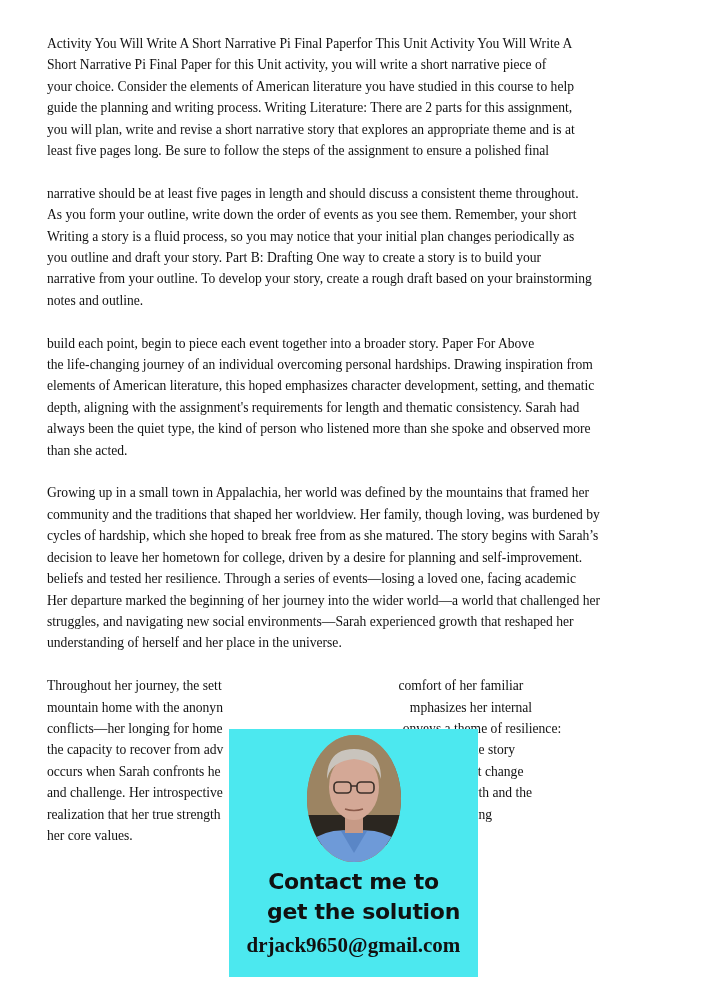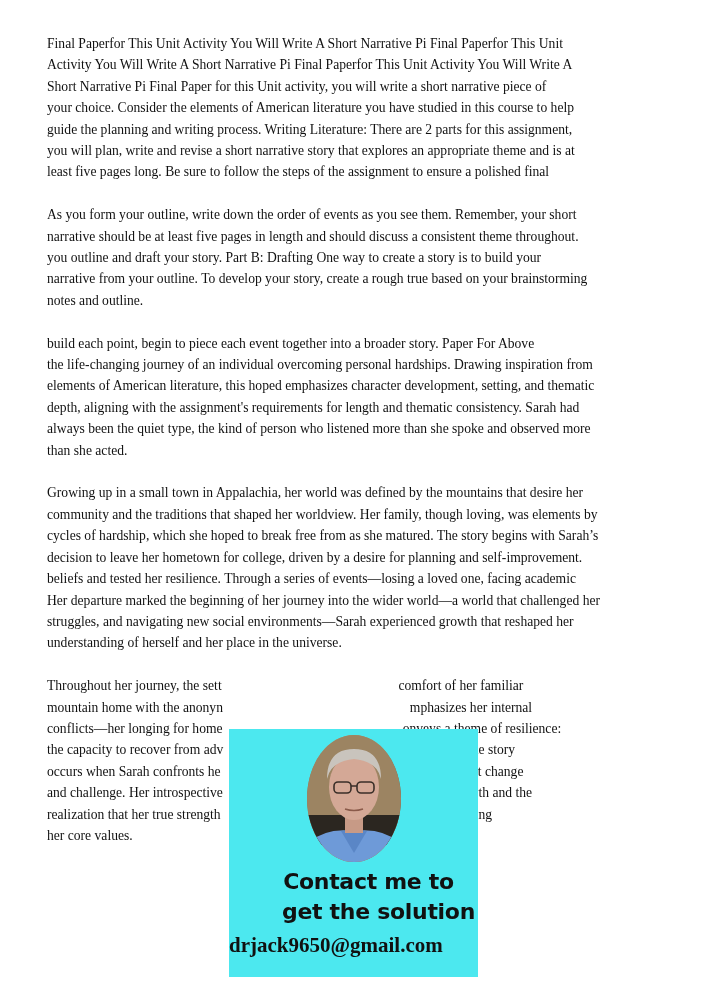--- a/index.html
+++ b/index.html
@@ -17,61 +17,61 @@
   }
   .portrait {
     position: absolute; left: 78px; top: 6px; width: 94px; height: 127px;
     border-radius: 50%; overflow: hidden;
     background: linear-gradient(90deg, #8a7456 0%, #b59a72 20%, #a88c64 80%, #6b5a44 100%);
   }
   .portrait svg { width: 100%; height: 100%; display: block; }
   .cta {
     position: absolute; left: 0; width: 100%; text-align: center;
     font-family: "DejaVu Sans", "Liberation Sans", sans-serif; font-weight: bold;
-    font-size: 22px; color: #111111; letter-spacing: -0.3px; padding-left: 15px;
+    font-size: 22px; color: #111111; letter-spacing: -0.3px;
   }
   .cta1 { top: 140px; }
   .cta2 { top: 170px; margin-left: 10px; }
   .email {
-    position: absolute; left: 0; top: 204px; width: 100%; 
+    position: absolute; left: 0; top: 204px; width: 100%; text-align: center;
     font-family: "Liberation Serif", "DejaVu Serif", serif; font-weight: bold;
     font-size: 21px; color: #111111;
   }
 </style>
 </head>
 <body>
 
 <div class="page">
   <div class="para">
-    <span class="line">Final Paperfor This Unit Activity You Will Write A Short Narrative Pi Final Paperfor This Unit</span>
     <span class="line">Activity You Will Write A Short Narrative Pi Final Paperfor This Unit Activity You Will Write A</span>
     <span class="line">Short Narrative Pi Final Paper for this Unit activity, you will write a short narrative piece of</span>
     <span class="line">your choice. Consider the elements of American literature you have studied in this course to help</span>
     <span class="line">guide the planning and writing process. Writing Literature: There are 2 parts for this assignment,</span>
     <span class="line">you will plan, write and revise a short narrative story that explores an appropriate theme and is at</span>
     <span class="line">least five pages long. Be sure to follow the steps of the assignment to ensure a polished final</span>
   </div>
   <div class="para">
+    <span class="line">narrative should be at least five pages in length and should discuss a consistent theme throughout.</span>
     <span class="line">As you form your outline, write down the order of events as you see them. Remember, your short</span>
-    <span class="line">narrative should be at least five pages in length and should discuss a consistent theme throughout.</span>
+    <span class="line">Writing a story is a fluid process, so you may notice that your initial plan changes periodically as</span>
     <span class="line">you outline and draft your story. Part B: Drafting One way to create a story is to build your</span>
-    <span class="line">narrative from your outline. To develop your story, create a rough true based on your brainstorming</span>
+    <span class="line">narrative from your outline. To develop your story, create a rough draft based on your brainstorming</span>
     <span class="line">notes and outline.</span>
   </div>
   <div class="para">
     <span class="line">build each point, begin to piece each event together into a broader story. Paper For Above</span>
     <span class="line">the life-changing journey of an individual overcoming personal hardships. Drawing inspiration from</span>
     <span class="line">elements of American literature, this hoped emphasizes character development, setting, and thematic</span>
     <span class="line">depth, aligning with the assignment's requirements for length and thematic consistency. Sarah had</span>
     <span class="line">always been the quiet type, the kind of person who listened more than she spoke and observed more</span>
     <span class="line">than she acted.</span>
   </div>
   <div class="para">
-    <span class="line">Growing up in a small town in Appalachia, her world was defined by the mountains that desire her</span>
-    <span class="line">community and the traditions that shaped her worldview. Her family, though loving, was elements by</span>
+    <span class="line">Growing up in a small town in Appalachia, her world was defined by the mountains that framed her</span>
+    <span class="line">community and the traditions that shaped her worldview. Her family, though loving, was burdened by</span>
     <span class="line">cycles of hardship, which she hoped to break free from as she matured. The story begins with Sarah’s</span>
     <span class="line">decision to leave her hometown for college, driven by a desire for planning and self-improvement.</span>
     <span class="line">beliefs and tested her resilience. Through a series of events—losing a loved one, facing academic</span>
     <span class="line">Her departure marked the beginning of her journey into the wider world—a world that challenged her</span>
     <span class="line">struggles, and navigating new social environments—Sarah experienced growth that reshaped her</span>
     <span class="line">understanding of herself and her place in the universe.</span>
   </div>
   <div class="para">
     <span class="line" style="white-space: pre;">Throughout her journey, the sett                                                    comfort of her familiar</span>
     <span class="line" style="white-space: pre;">mountain home with the anonyn                                                       mphasizes her internal</span>

